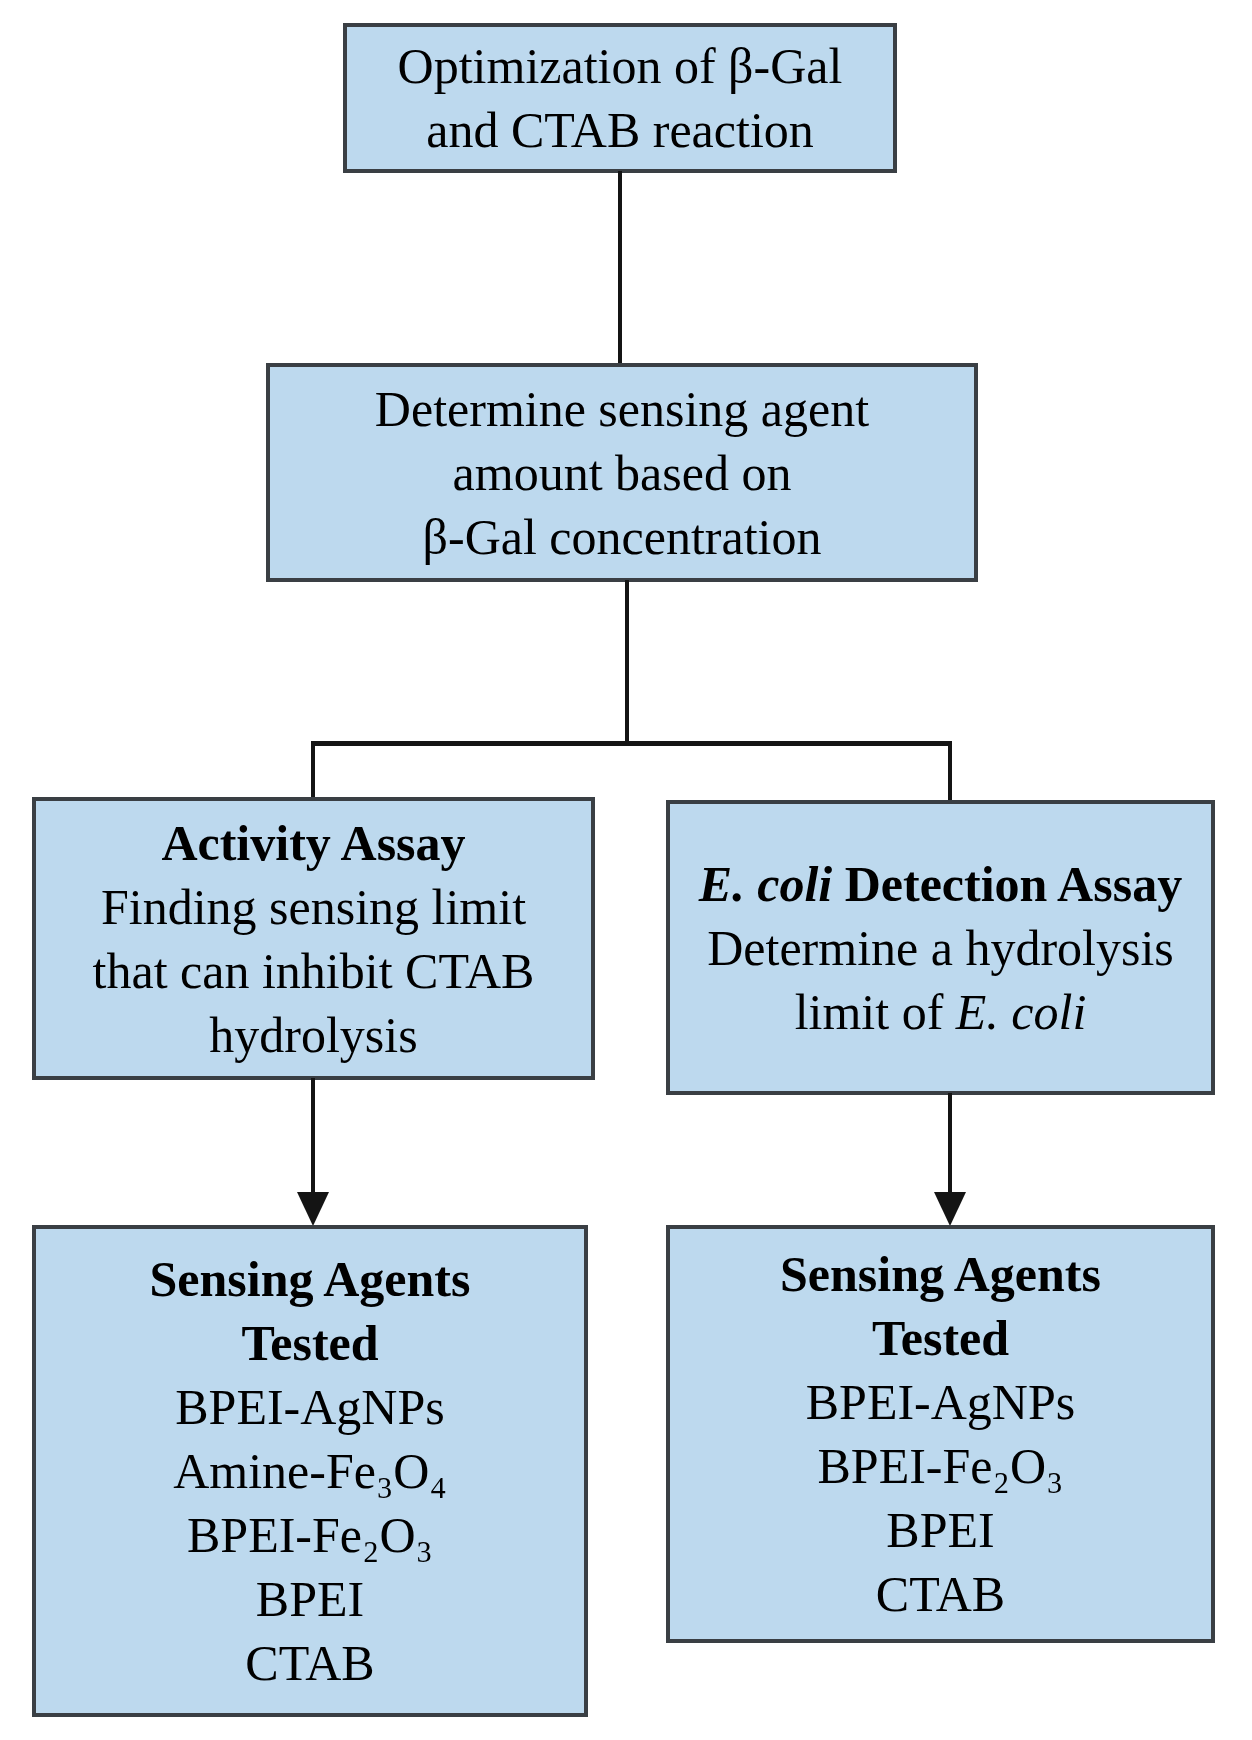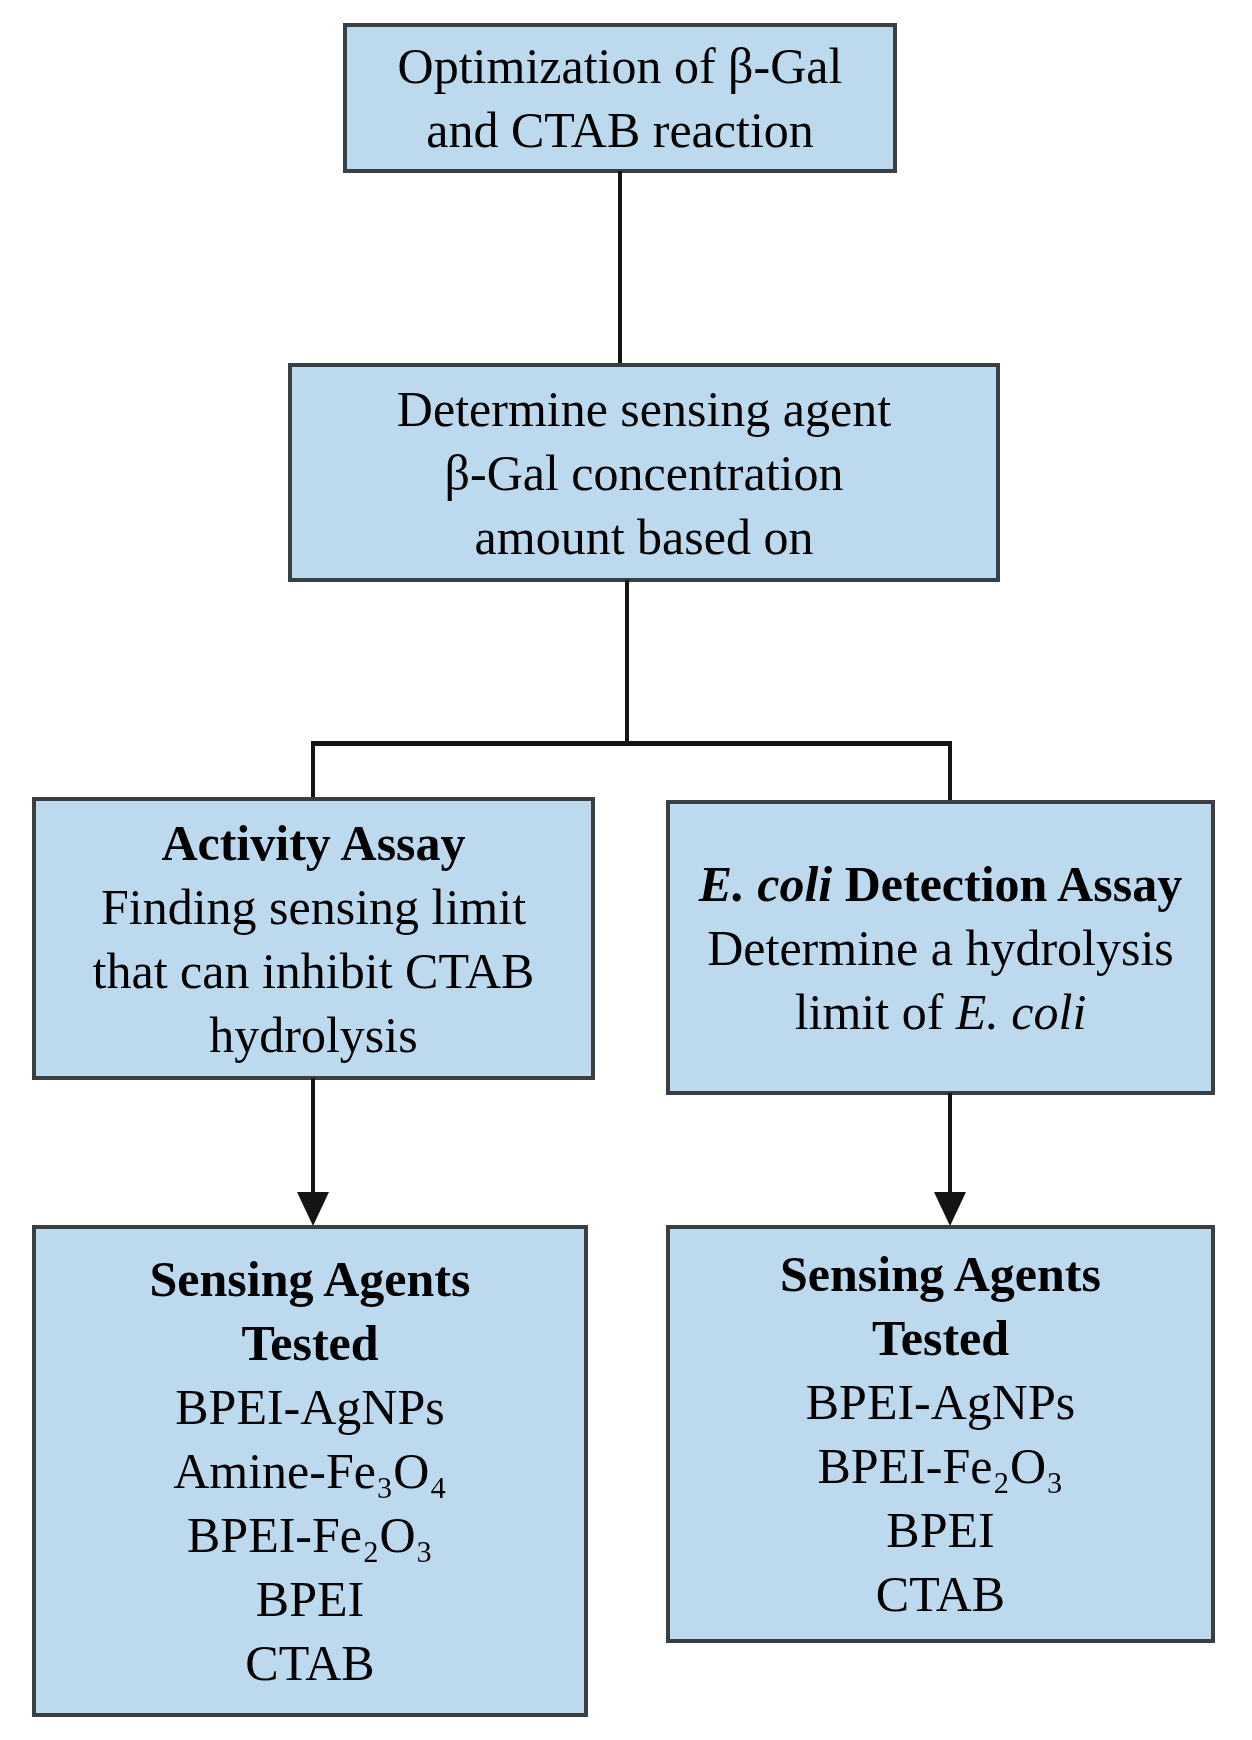--- a/index.html
+++ b/index.html
@@ -51,24 +51,24 @@
 
 <div class="canvas">
 
   <div class="node" style="left:343px; top:23px; width:554px; height:150px;">
     <div class="tline">Optimization of β-Gal</div>
     <div class="tline">and CTAB reaction</div>
   </div>
 
   <div class="conn" style="left:618px; top:171px; width:4px; height:194px;"></div>
 
-  <div class="node" style="left:288px; top:363px; width:712px; height:219px;">
+  <div class="node" style="left:266px; top:363px; width:712px; height:219px;">
     <div class="tline">Determine sensing agent</div>
+    <div class="tline">amount based on</div>
     <div class="tline">β-Gal concentration</div>
-    <div class="tline">amount based on</div>
   </div>
 
   <div class="conn" style="left:625px; top:580px; width:4px; height:165px;"></div>
   <div class="conn" style="left:311px; top:741px; width:641px; height:5px;"></div>
   <div class="conn" style="left:311px; top:741px; width:4px; height:58px;"></div>
   <div class="conn" style="left:948px; top:741px; width:4px; height:61px;"></div>
 
   <div class="node" style="left:32px; top:797px; width:563px; height:283px;">
     <div class="tline bold">Activity Assay</div>
     <div class="tline">Finding sensing limit</div>

